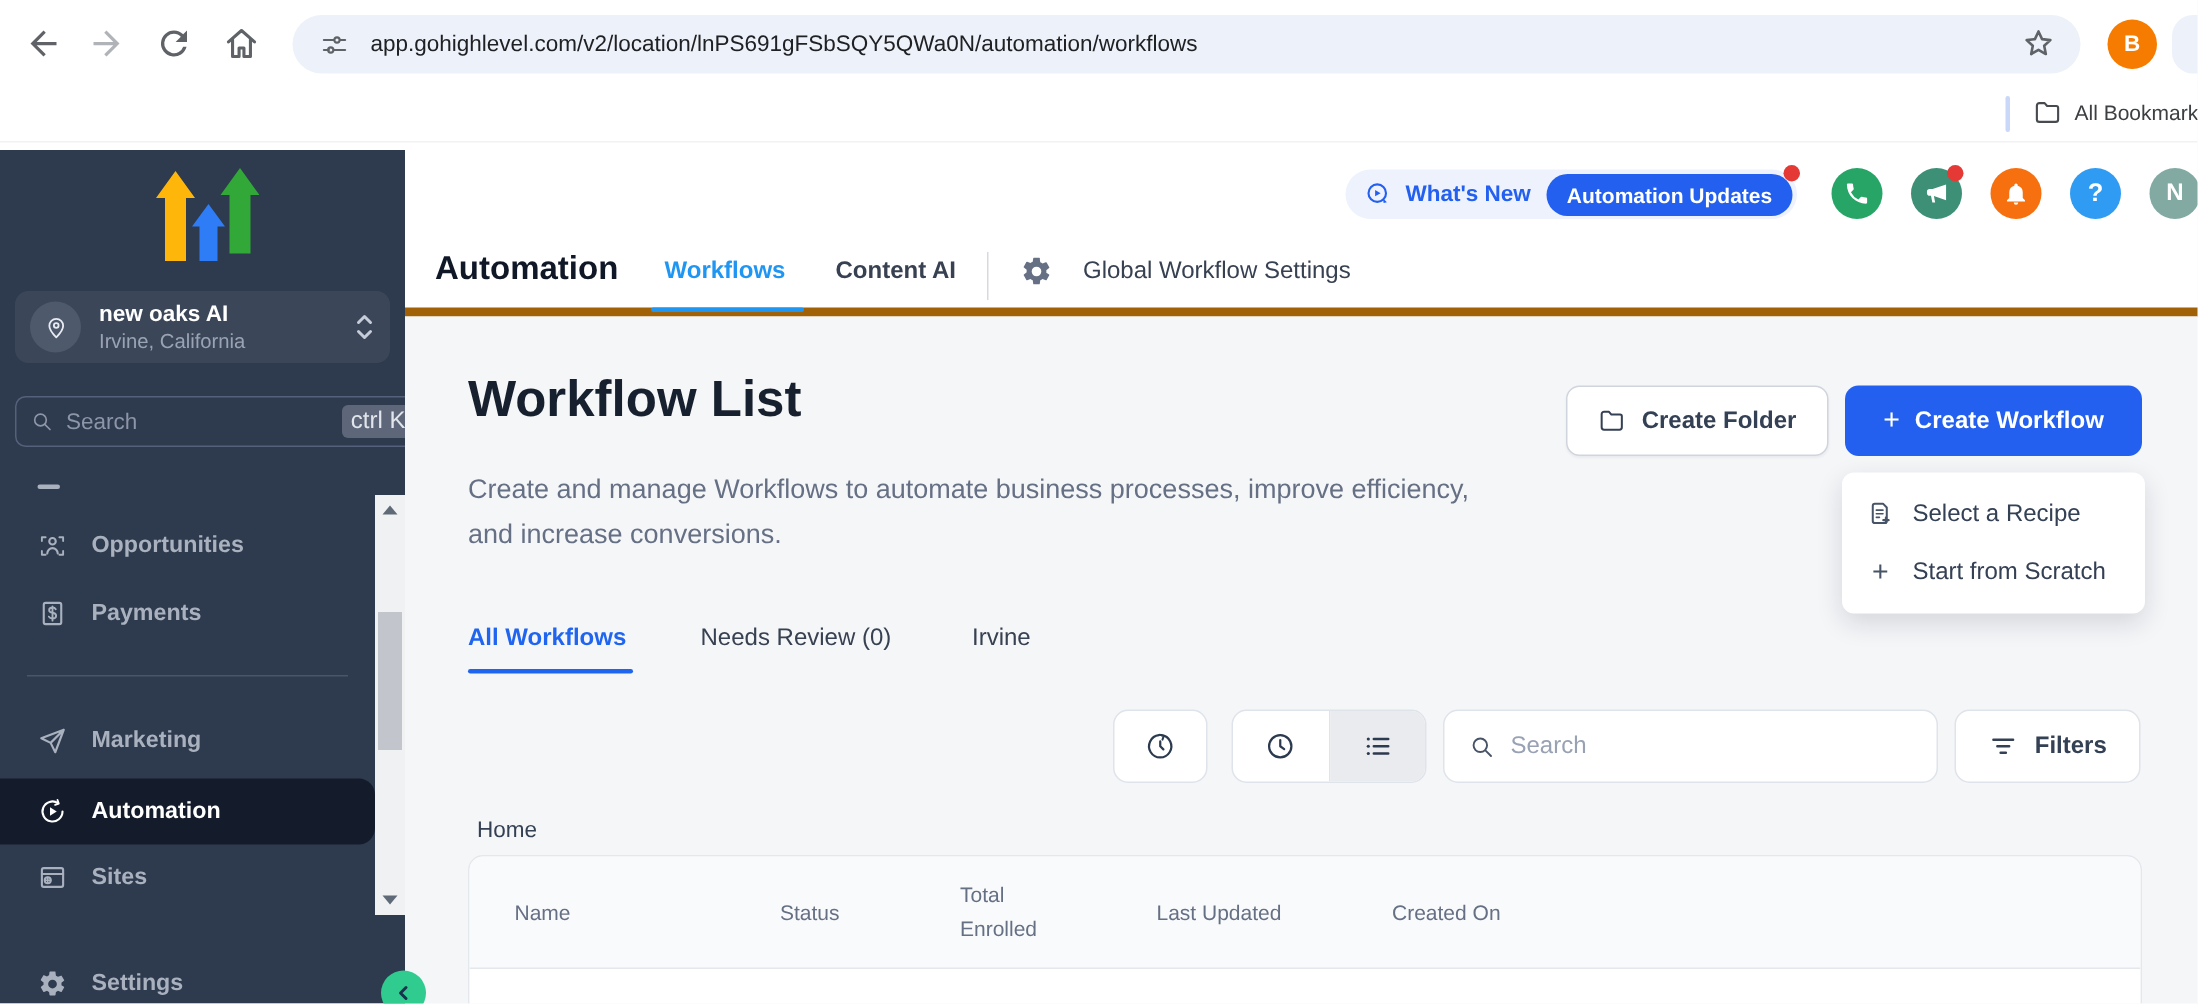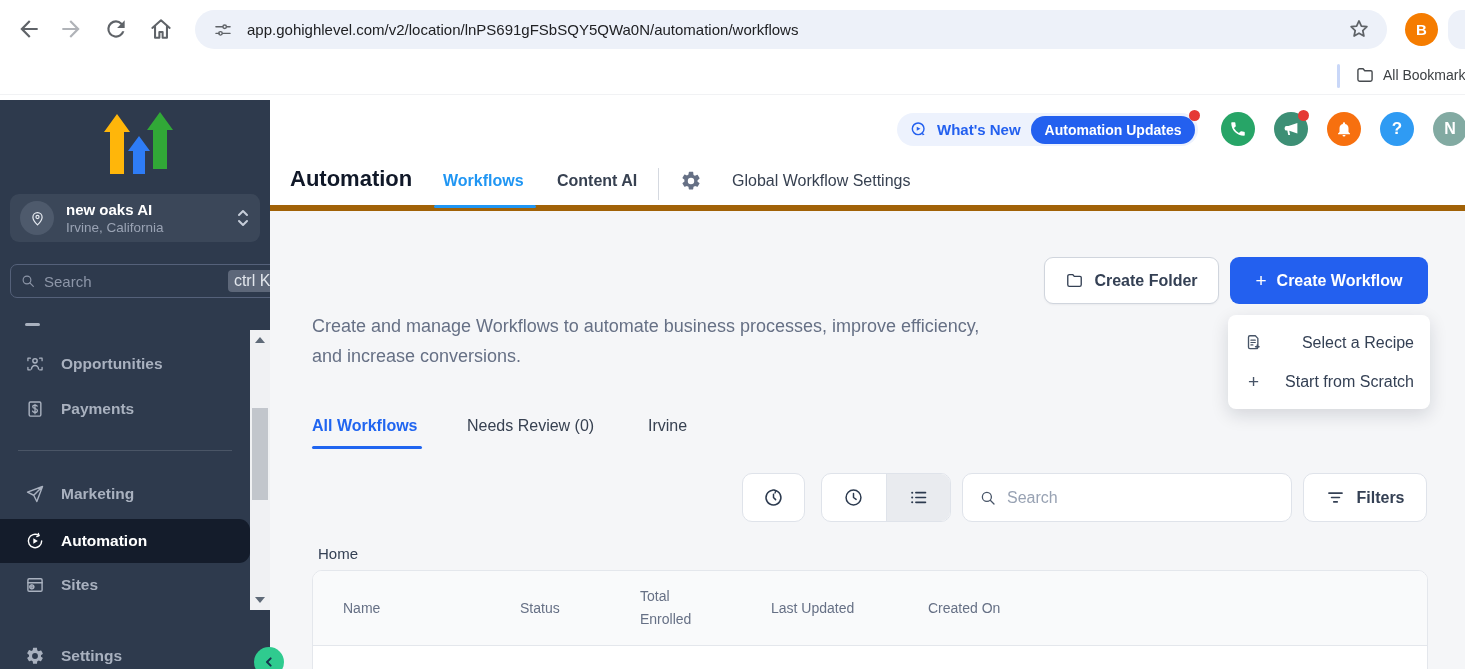--- a/index.html
+++ b/index.html
@@ -55,35 +55,35 @@
   .wn-label { color:#2360ef; font-size:15px; font-weight:700; margin-right:10px; }
   .wn-badge { background:#2360ef; color:#fff; font-size:14px; font-weight:700; border-radius:15px; padding:6px 14px; }
   .red-dot { position:absolute; width:11px; height:11px; background:#e53935; border-radius:50%; }
   .hd-circle { position:absolute; top:12px; width:34px; height:34px; border-radius:50%; color:#fff; display:flex; align-items:center; justify-content:center; cursor:pointer; }
   .hd-circle svg { width:18px; height:18px; }
   .page-title { position:absolute; left:20px; top:66px; font-size:22px; font-weight:700; color:#101828; }
   .hd-tab { position:absolute; top:72px; font-size:16px; color:#374151; cursor:pointer;font-weight:bold; }
   .hd-tab.active { color:#2096f3; font-weight:600; }
   .hd-underline { position:absolute; left:164px; top:105px; width:102px; height:3px; background:#2096f3; border-radius:2px; }
   .hd-vdiv { position:absolute; left:388px; top:68px; width:1px; height:32px; background:#d5d9e0; }
-  .gws { position:absolute; left:410px; top:70px; display:flex; align-items:center; gap:30px; cursor:pointer; }
+  .gws { position:absolute; left:410px; top:70px; display:flex; align-items:center; gap:20px; cursor:pointer; }
   .gws svg { width:22px; height:22px; color:#667085; }
   .gws span { font-size:16px; color:#374151; }
 
   
   .content { position:absolute; left:270px; top:211px; width:1195px; height:458px; background:#f5f6f8; overflow:hidden; }
   .wl-title { position:absolute; left:42px; top:36px; font-size:34px; font-weight:600; color:#16202e; }
   .wl-sub { position:absolute; left:42px; top:100px; width:700px; font-size:18px; line-height:30px; color:#667085; }
   .btn { display:flex; align-items:center; justify-content:center; border-radius:9px; cursor:pointer; font-size:16px; font-weight:700; }
   .btn-folder { position:absolute; left:774px; top:46px; width:175px; height:47px; background:#fff; border:1px solid #d0d5dd; color:#344054; box-shadow:0 1px 2px rgba(16,24,40,.05); }
   .btn-folder svg { width:19px; height:19px; margin-right:10px; }
   .btn-create { position:absolute; left:960px; top:46px; width:198px; height:47px; background:#2360ef; color:#fff; }
   .btn-create .plus { font-size:19px; font-weight:400; margin-right:10px; }
   .menu { position:absolute; left:958px; top:104px; width:202px; height:94px; background:#fff; border-radius:8px; box-shadow:0 6px 18px rgba(16,24,40,.14); padding:8px 0; z-index:30; }
-  .menu-item { display:flex; align-items:center; height:39px; padding:0 16px; font-size:16px; color:#344054; cursor:pointer;justify-content:space-between; }
+  .menu-item { display:flex; align-items:center; height:39px; padding:0 16px; font-size:16px; color:#344054; cursor:pointer; }
   .menu-item .mico { width:19px; height:19px; margin-right:12px; color:#475467; }
   .menu-item .mico.plus-glyph { font-size:19px; color:#475467; display:flex; align-items:center; justify-content:center; }
   .sub-tab { position:absolute; top:206px; font-size:16px; color:#374151; cursor:pointer; }
   .sub-tab.active { color:#2065f0; font-weight:600; }
   .sub-underline { position:absolute; left:42px; top:235px; width:110px; height:3px; background:#2065f0; border-radius:2px; }
   .tool-btn { position:absolute; top:262px; height:49px; background:#fff; border:1px solid #dfe3ea; border-radius:10px; display:flex; align-items:center; justify-content:center; color:#2c3a4f; cursor:pointer; }
   .tool-btn svg { width:21px; height:21px; }
   .seg { position:absolute; left:551px; top:262px; width:130px; height:49px; border:1px solid #dfe3ea; border-radius:10px; background:#fff; display:flex; overflow:hidden; }
   .seg .half { flex:1; display:flex; align-items:center; justify-content:center; color:#2c3a4f; cursor:pointer; }
   .seg .half svg { width:21px; height:21px; }
@@ -280,20 +280,21 @@
   <div class="hd-vdiv"></div>
   <div class="gws">
     <svg viewBox="0 0 24 24">
         <path fill="currentColor" stroke="none" d="M19.14 12.94c.04-.31.06-.63.06-.94s-.02-.63-.06-.94l2.03-1.58a.5.5 0 0 0 .12-.64l-1.92-3.32a.5.5 0 0 0-.61-.22l-2.39.96c-.5-.38-1.04-.7-1.62-.94l-.36-2.54A.5.5 0 0 0 13.9 2h-3.8a.5.5 0 0 0-.49.42l-.36 2.54c-.58.24-1.12.56-1.62.94l-2.39-.96a.5.5 0 0 0-.61.22L2.71 8.48a.5.5 0 0 0 .12.64l2.03 1.58a7.6 7.6 0 0 0 0 1.88l-2.03 1.58a.5.5 0 0 0-.12.64l1.92 3.32c.13.23.4.32.61.22l2.39-.96c.5.38 1.04.7 1.62.94l.36 2.54c.04.24.25.42.49.42h3.8c.24 0 .45-.18.49-.42l.36-2.54c.58-.24 1.12-.56 1.62-.94l2.39.96c.21.1.48.01.61-.22l1.92-3.32a.5.5 0 0 0-.12-.64zM12 15.5a3.5 3.5 0 1 1 0-7 3.5 3.5 0 0 1 0 7z"></path>
       </svg>
     <span>Global Workflow Settings</span>
   </div>
 </div>
 
 <div class="content">
+  <div class="wl-title">Workflow List</div>
   <div class="wl-sub">Create and manage Workflows to automate business processes, improve efficiency, and increase conversions.</div>
 
   <div class="btn btn-folder">
     <svg viewBox="0 0 24 24">
         <path d="M3.5 6.5a2 2 0 0 1 2-2h4.2l2 2.3h7.3a1.5 1.5 0 0 1 1.5 1.5v9.2a2 2 0 0 1-2 2h-13a2 2 0 0 1-2-2z"></path>
       </svg>
     <span>Create Folder</span>
   </div>
   <div class="btn btn-create">
     <span class="plus">+</span>

